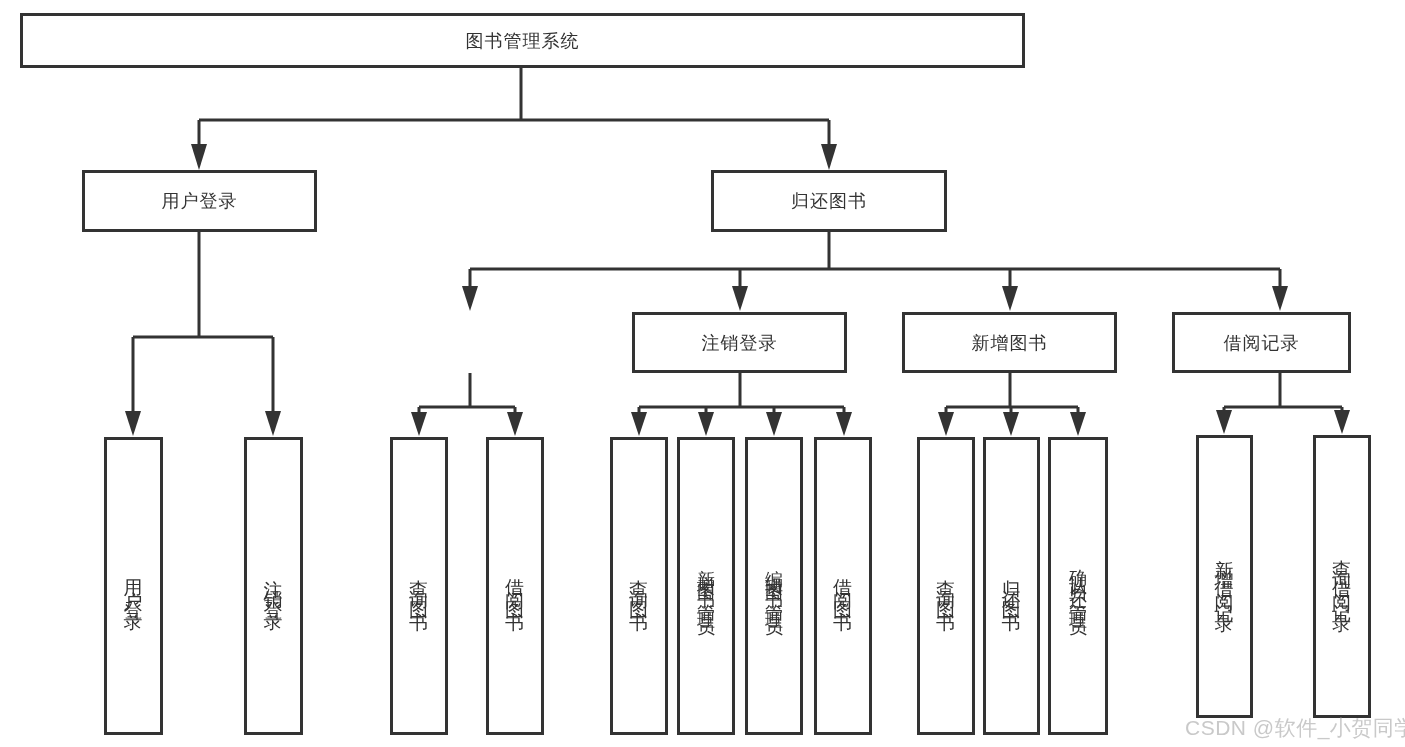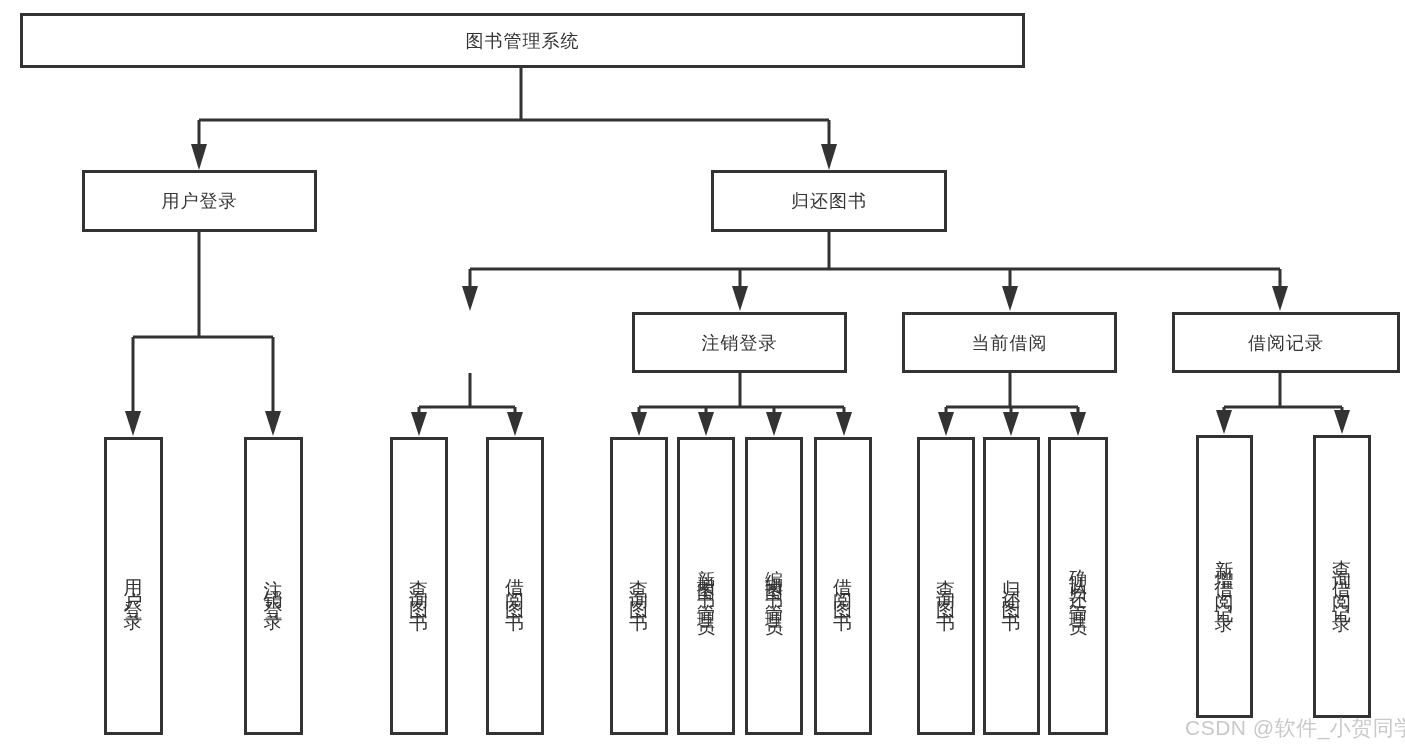--- a/index.html
+++ b/index.html
@@ -117,23 +117,23 @@
     <span class="hlabel">用户登录</span>
   </div>
   <div class="node" style="left:711px;top:170px;width:236px;height:62px">
     <span class="hlabel">归还图书</span>
   </div>
 
   <div class="node" style="left:632px;top:312px;width:215px;height:61px">
     <span class="hlabel">注销登录</span>
   </div>
   <div class="node" style="left:902px;top:312px;width:215px;height:61px">
-    <span class="hlabel">当前借阅</span>
+    <span class="hlabel">新增图书</span>
   </div>
-  <div class="node" style="left:1172px;top:312px;width:228px;height:61px">
+  <div class="node" style="left:1172px;top:312px;width:179px;height:61px">
     <span class="hlabel">借阅记录</span>
   </div>
 
   <div class="node" style="left:104px;top:437px;width:59px;height:298px">
     <span class="vlabel">用户登录</span>
   </div>
   <div class="node" style="left:244px;top:437px;width:59px;height:298px">
     <span class="vlabel">注销登录</span>
   </div>
 

